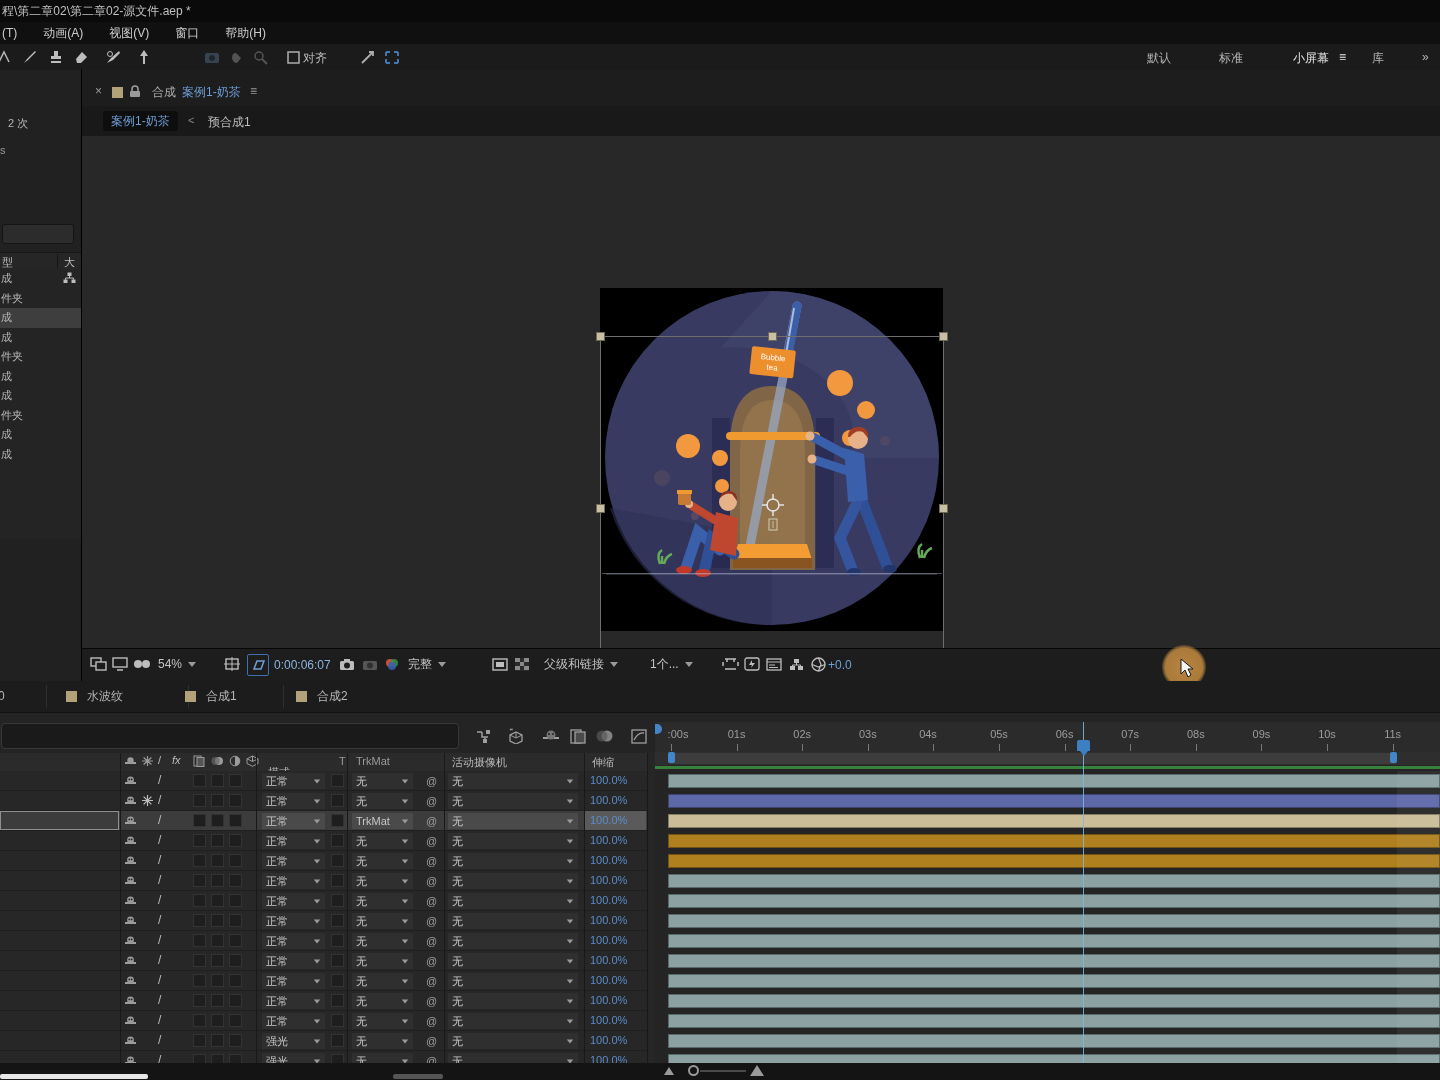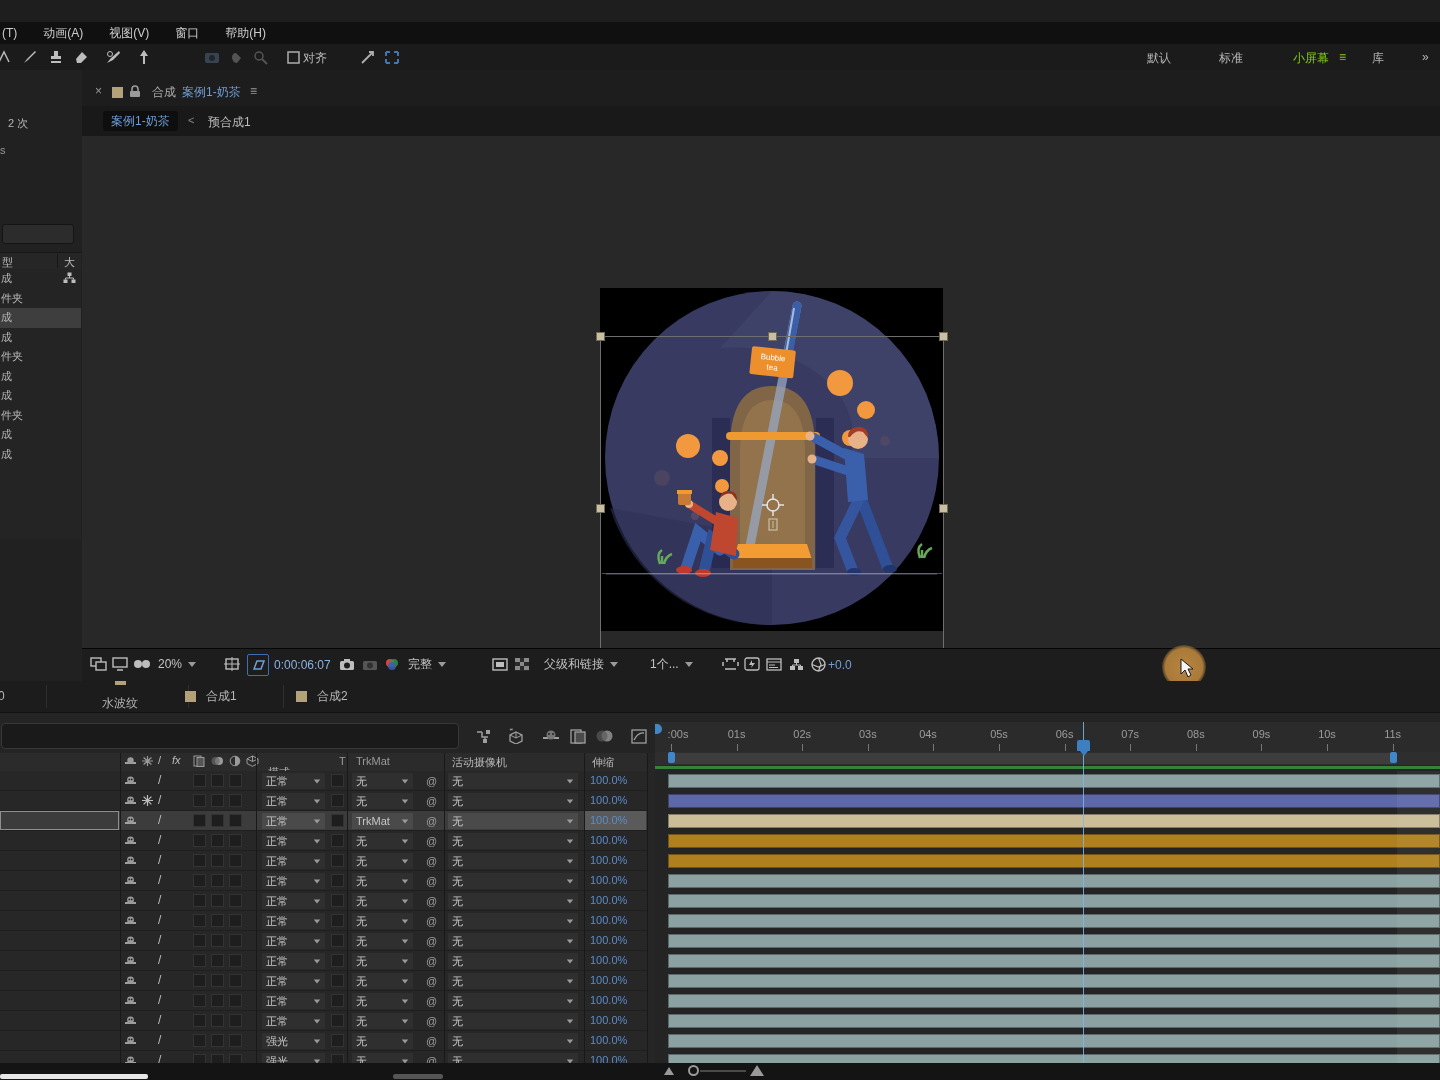--- a/index.html
+++ b/index.html
@@ -14,24 +14,24 @@
             display:flex;align-items:center;padding-left:2px;box-sizing:border-box;font-size:12px;}
   #menubar{left:0;top:22px;width:1440px;height:22px;background:#101010;display:flex;align-items:center;gap:26px;
            padding-left:2px;font-size:12px;color:#cdcdcd;}
   .menu-item{cursor:default;}
   #toolbar{left:0;top:44px;width:1440px;height:26px;background:#1b1b1b;border-bottom:1px solid #000;}
   .ticon{position:absolute;top:4px;width:20px;height:18px;display:flex;align-items:center;justify-content:center;}
   .ticon svg{opacity:.9;}
   .ticon.dim svg{opacity:.35;}
   .tb-label{position:absolute;top:6px;font-size:12px;color:#bdbdbd;}
   .ws{position:absolute;top:6px;font-size:12px;color:#b5b5b5;}
-  .ws.active{color:#84cc16;}
+  .ws.active{color:#e5e5e5;}
 
   
-  #project-panel{left:0;top:70px;width:81px;height:611px;background:#212121;border-right:1px solid #000;overflow:hidden;padding-left:11px;}
+  #project-panel{left:0;top:70px;width:81px;height:611px;background:#212121;border-right:1px solid #000;overflow:hidden;}
   #proj-usage1{left:8px;top:46px;color:#b5b5b5;}
   #proj-usage2{left:0px;top:74px;color:#9a9a9a;}
   #proj-search{left:2px;top:154px;width:72px;height:20px;background:#2c2c2c;border:1px solid #151515;border-radius:3px;box-sizing:border-box;}
   #proj-head{left:0;top:182px;width:81px;height:17px;background:#262626;border-top:1px solid #161616;border-bottom:1px solid #161616;}
   #proj-head .c1{position:absolute;left:2px;top:2px;color:#bdbdbd;}
   #proj-head .c2{position:absolute;left:64px;top:2px;color:#bdbdbd;}
   #proj-head .vsep{position:absolute;left:57px;top:1px;width:1px;height:14px;background:#161616;}
   #proj-rows{left:0;top:199px;width:81px;height:270px;background:#242424;}
   .proj-row{position:absolute;left:0;width:81px;height:19.5px;display:flex;align-items:center;color:#b8b8b8;}
   .proj-row.sel{background:#3e3e3e;}
@@ -133,20 +133,23 @@
   #zoom-min{position:absolute;left:664px;top:4px;}
   #zoom-handle{position:absolute;left:688px;top:2px;width:11px;height:11px;border:2px solid #9a9a9a;border-radius:50%;box-sizing:border-box;}
   #zoom-track{position:absolute;left:700px;top:7px;width:46px;height:2px;background:#4a4a4a;}
   #zoom-max{position:absolute;left:750px;top:2px;}
 </style>
 </head>
 <body>
 
 <div id="app">
 
+  <div class="abs" id="titlebar">
+    <span>程\第二章02\第二章02-源文件.aep *</span>
+  </div>
 
   <div class="abs" id="menubar">
     <span class="menu-item">(T)</span>
     <span class="menu-item">动画(A)</span>
     <span class="menu-item">视图(V)</span>
     <span class="menu-item">窗口</span>
     <span class="menu-item">帮助(H)</span>
   </div>
 
   <div class="abs" id="toolbar">
@@ -396,21 +399,21 @@
             <path d="M5 13 h6" stroke="#bdbdbd" stroke-width="1.5"></path>
           </svg>
         </span>
       <span class="vticon" style="left:50px">
         <svg width="18" height="12">
             <circle cx="5" cy="6" r="4" fill="#bdbdbd"></circle>
             <circle cx="13" cy="6" r="4" fill="#bdbdbd"></circle>
           </svg>
         </span>
       <span class="vt-dd" style="left:76px;width:58px">
-        <span>20%</span>
+        <span>54%</span>
           <span class="chev"></span>
         </span>
       <span class="vticon" style="left:140px">
         <svg width="17" height="15">
             <rect x="2" y="2" width="12" height="10" fill="none" stroke="#bdbdbd" stroke-width="1.4"></rect>
             <path d="M8 0 v14 M0 7 h16" stroke="#bdbdbd" stroke-width="1"></path>
           </svg>
         </span>
       <span class="vticon vt-outline" style="left:165px">
         <svg width="15" height="12">
@@ -507,21 +510,21 @@
         </svg>
     </div>
   </div>
 
   <div class="abs" id="timeline-panel">
     <div id="tl-tabs">
         <div class="tl-tab" style="left: -14px; width: 46px;">
           <span>池0</span>
         </div>
         <span class="tab-sep" style="left: 46px;"></span>
-        <div class="tl-tab" style="left: 66px; width: 108px; flex-direction: column;">
+        <div class="tl-tab" style="left: 66px; width: 108px;">
           <span class="sq"></span>
           <span>水波纹</span>
         </div>
         <span class="tab-sep" style="left: 188px;"></span>
         <div class="tl-tab" style="left: 185px; width: 84px;">
           <span class="sq"></span>
           <span>合成1</span>
         </div>
         <span class="tab-sep" style="left: 283px;"></span>
         <div class="tl-tab" style="left: 296px; width: 84px;">

